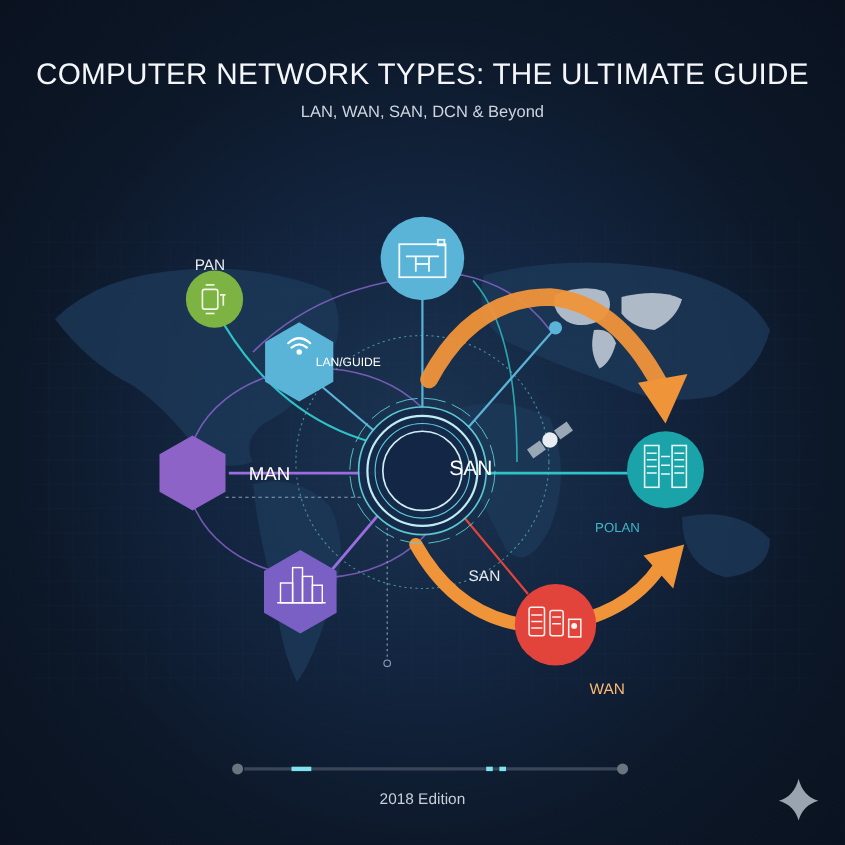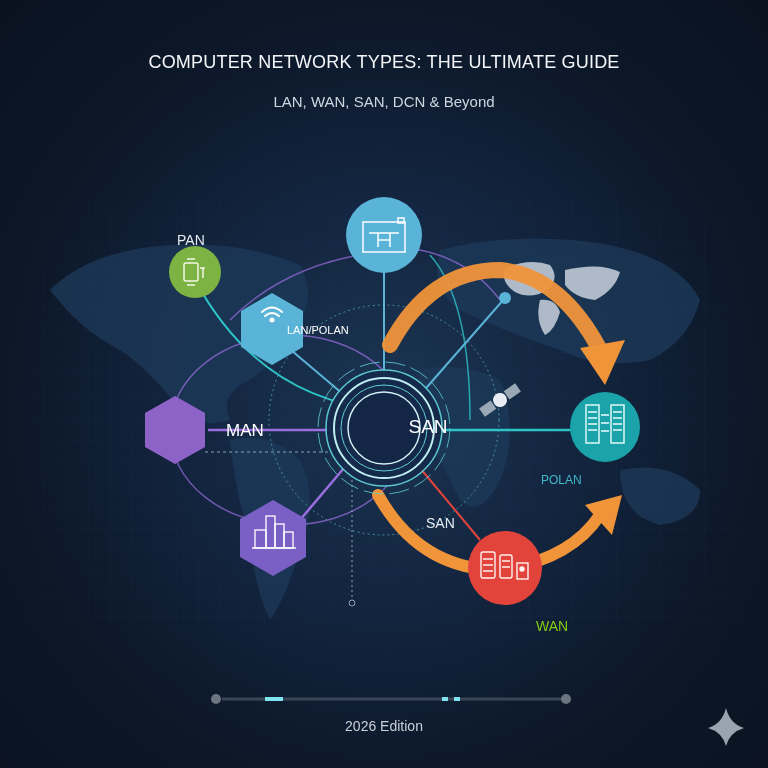--- a/index.html
+++ b/index.html
@@ -1,18 +1,18 @@
 <!DOCTYPE html>
 <html><head>
 <meta charset="utf-8">
 <style>
   html,body{margin:0;padding:0;}
   body{width:768px;height:768px;overflow:hidden;background:#0d1626;font-family:"Liberation Sans",sans-serif;position:relative;}
   .bg{position:absolute;inset:0;background:radial-gradient(ellipse at 50% 52%,#1b3552 0%,#132540 35%,#0c1727 70%,#0a1220 100%);}
-  .title{position:absolute;top:52px;left:0;width:768px;text-align:center;color:#f4f6f9;font-size:18px;font-weight:normal;letter-spacing:0.2px;}
+  .title{position:absolute;top:52px;left:0;width:768px;text-align:center;color:#f4f6f9;font-size:27px;font-weight:normal;letter-spacing:0.2px;}
   .subtitle{position:absolute;top:93px;left:0;width:768px;text-align:center;color:#cdd5df;font-size:15px;}
   svg.scene{position:absolute;left:0;top:0;}
   .lbl{position:absolute;font-size:14px;color:#e6ebf1;margin-left:44px;}
   .footer{position:absolute;top:718px;left:0;width:768px;text-align:center;color:#c8cfd8;font-size:14px;}
 </style>
 </head>
 <body>
 
 <div class="bg"></div>
 
@@ -134,20 +134,20 @@
     <rect x="454" y="697" width="6" height="4" fill="#7fe4f0"></rect>
   </g>
 
   <path d="M726 708 Q730 724 744 728 Q730 732 726 746 Q722 732 708 728 Q722 724 726 708Z" fill="#9aa4b0"></path>
 </svg>
 
 <div class="title">COMPUTER NETWORK TYPES: THE ULTIMATE GUIDE</div>
 <div class="subtitle">LAN, WAN, SAN, DCN &amp; Beyond</div>
 
 <div class="lbl" style="left:133px;top:232px;">PAN</div>
-<div class="lbl" style="left:243px;top:324px;font-size:11px;color:#ffffff;width:58px;text-align:center;">LAN/POLAN</div>
+<div class="lbl" style="left:243px;top:324px;font-size:11px;color:#ffffff;width:58px;text-align:center;">LAN/GUIDE</div>
 <div class="lbl" style="left:145px;top:421px;width:76px;text-align:center;font-size:17px;color:#ffffff;padding-left:18px;">MAN</div>
 <div class="lbl" style="left:354px;top:416px;width:60px;text-align:center;font-size:19px;color:#ffffff;">SAN</div>
 <div class="lbl" style="left:497px;top:473px;font-size:12px;color:#3fb7c7;">POLAN</div>
 <div class="lbl" style="left:382px;top:515px;color:#e6ebf1;">SAN</div>
-<div class="lbl" style="left:492px;top:618px;color:#84cc16;">WAN</div>
+<div class="lbl" style="left:492px;top:618px;color:#fdba74;">WAN</div>
 
-<div class="footer">2026 Edition</div>
+<div class="footer">2018 Edition</div>
 
 </body></html>

